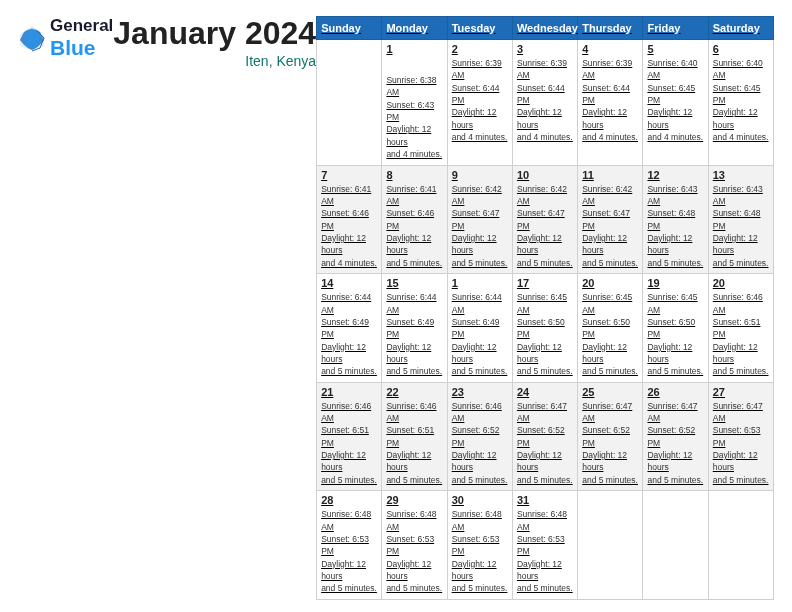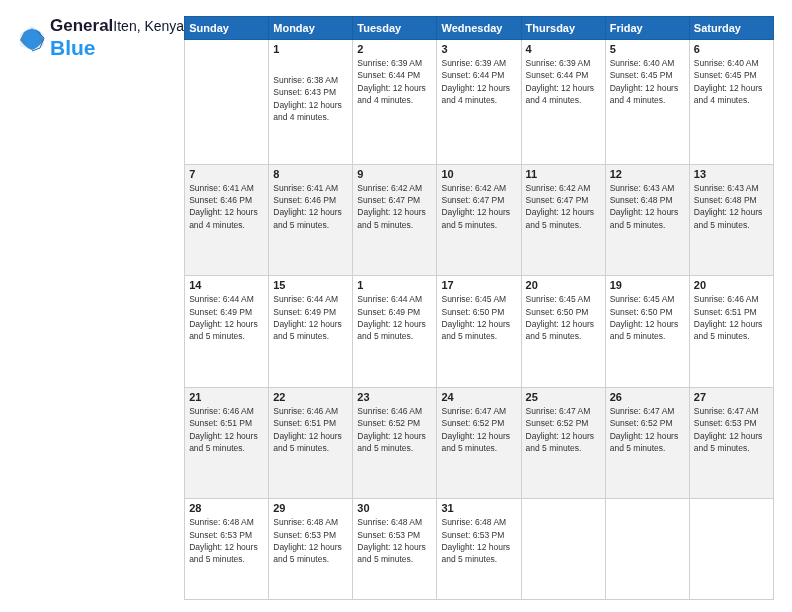--- a/index.html
+++ b/index.html
@@ -36,29 +36,30 @@
       text-align: right;
     }
     .month-title {
       font-size: 32px;
       font-weight: bold;
       color: #222;
       line-height: 1.1;
     }
     .subtitle {
       font-size: 14px;
-      color: #0f172a;
+      color: #0f766e;
       margin-top: 2px;
     }
     .calendar {
       flex: 1;
       border: 1px solid #ccc;
       border-collapse: collapse;
       width: 100%;
       table-layout: fixed;
+      text-decoration: underline;
     }
     .calendar th {
       background: #1e6bb8;
       color: #fff;
       font-size: 11px;
       font-weight: bold;
       padding: 5px 4px;
       border: 1px solid #1a5fa0;
       text-align: left;
     }
@@ -108,20 +109,21 @@
         <path d="M18 6 L26 14 L22 24 L14 27" fill="none" stroke="#1e6bb8" stroke-width="1"></path>
       </svg>
       <div>
         <div style="font-size:17px;font-weight:bold;color:#1a1a2e;line-height:1.15;">
           <span style="color:#1a1a2e;">General</span>
         </div>
         <div style="font-size:21px;font-weight:bold;color:#2196f3;line-height:1.15;">Blue</div>
       </div>
     </div>
     <div class="title-area">
+      <div class="month-title">January 2024</div>
       <div class="subtitle">Iten, Kenya</div>
     </div>
   </div>
 
   <table class="calendar">
     <thead>
       <tr>
         <th>Sunday</th>
         <th>Monday</th>
         <th>Tuesday</th>

